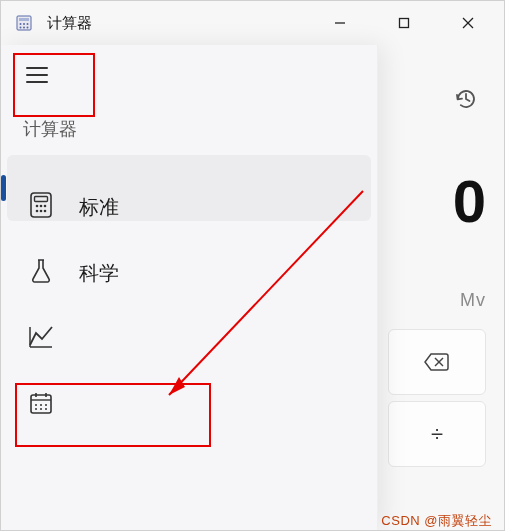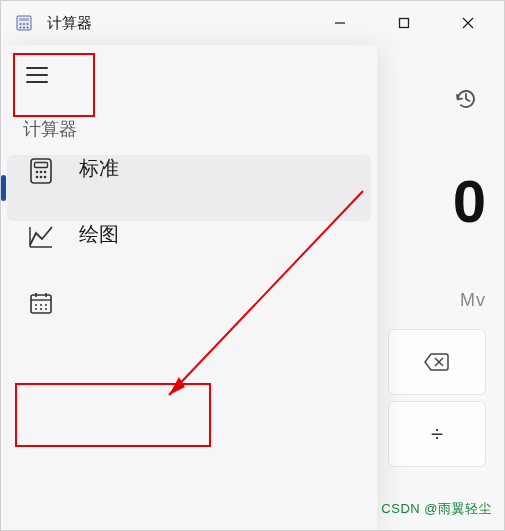--- a/index.html
+++ b/index.html
@@ -60,21 +60,21 @@
     }
     .section-label {
       font-size: 18px;
       color: #5a5a5a;
       padding: 18px 0 14px 22px;
       font-weight: 500;
     }
     .nav-item {
       height: 66px;
       display: flex;
-      align-items: flex-start;
+      align-items: flex-end;
       padding: 0 0 0 18px;
       font-size: 20px;
       color: #1a1a1a;
       border-radius: 6px;
       margin: 0 6px;
       position: relative;
     }
     .nav-item.selected {
       background: #ececee;
     }
@@ -139,23 +139,23 @@
     }
     
     .annot { position: absolute; pointer-events: none; z-index: 10; }
     .redbox { border: 2px solid #e60000; }
     .box-hamburger { left: 12px; top: 52px; width: 82px; height: 64px; }
     .box-programmer { left: 14px; top: 382px; width: 196px; height: 64px; }
     .arrow-svg { left: 140px; top: 184px; width: 240px; height: 250px; }
     
     .watermark {
       position: absolute;
-      bottom: 12px; right: 12px;
+      bottom: 0; right: 12px;
       font-size: 13px;
-      color: #15803d;
+      color: #c2410c;
       z-index: 20;
       letter-spacing: 0.5px;
       margin-top: 28px;
     }
   </style>
 </head>
 <body>
 
 <div class="titlebar">
   <span class="app-icon">
@@ -211,30 +211,37 @@
             <circle cx="12" cy="15" r="1.3" fill="#333"></circle>
             <circle cx="16" cy="15" r="1.3" fill="#333"></circle>
           <circle cx="8" cy="20" r="1.3" fill="#333"></circle>
             <circle cx="12" cy="20" r="1.3" fill="#333"></circle>
             <circle cx="16" cy="20" r="1.3" fill="#333"></circle>
         </svg>
       </span>
       <span>标准</span>
     </div>
 
+    <div class="nav-item">
+      <span class="nicon">
+        <svg width="24" height="28" viewBox="0 0 24 28">
+          <path d="M9 3 h6 M10 3 v8 l-6 11 a2 2 0 0 0 2 3 h12 a2 2 0 0 0 2 -3 l-6 -11 v-8" fill="none" stroke="#333" stroke-width="1.6" stroke-linejoin="round"></path>
+        </svg>
+      </span>
+      <span>科学</span>
+    </div>
 
     <div class="nav-item">
       <span class="nicon">
         <svg width="26" height="24" viewBox="0 0 26 24">
           <polyline points="2,20 8,8 14,14 24,2" fill="none" stroke="#333" stroke-width="1.8"></polyline>
           <line x1="2" y1="2" x2="2" y2="22" stroke="#333" stroke-width="1.5"></line>
           <line x1="2" y1="22" x2="24" y2="22" stroke="#333" stroke-width="1.5"></line>
         </svg>
       </span>
-      <span>绘图</span>
     </div>
 
 
     <div class="nav-item">
       <span class="nicon">
         <svg width="26" height="26" viewBox="0 0 26 26">
           <rect x="3" y="5" width="20" height="18" rx="2" fill="none" stroke="#333" stroke-width="1.6"></rect>
           <line x1="3" y1="10" x2="23" y2="10" stroke="#333" stroke-width="1.4"></line>
           <line x1="8" y1="3" x2="8" y2="7" stroke="#333" stroke-width="1.6"></line>
           <line x1="18" y1="3" x2="18" y2="7" stroke="#333" stroke-width="1.6"></line>

